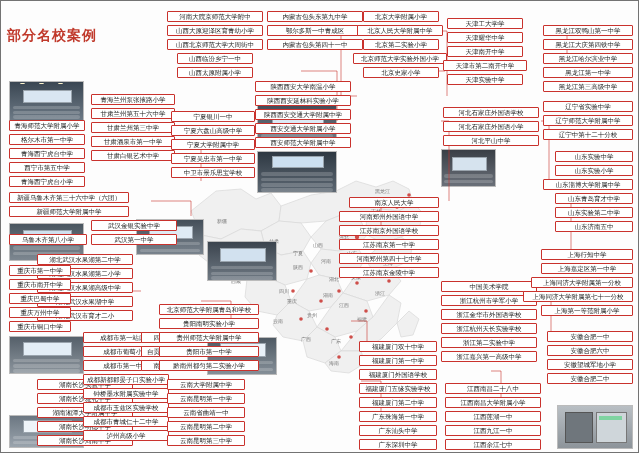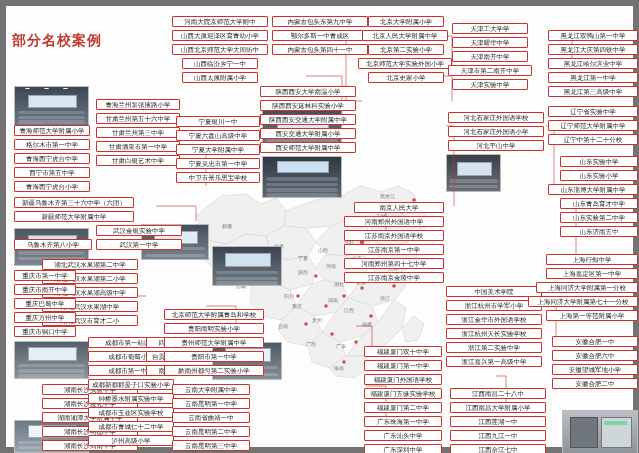--- a/index.html
+++ b/index.html
@@ -5,21 +5,21 @@
   html,body{margin:0;padding:0;}
   body{
     width:639px;height:453px;
     background:#ffffff;
     font-family:"Liberation Sans","DejaVu Sans",sans-serif;
     overflow:hidden;
     position:relative;
   }
   #root{position:absolute;left:0;top:0;width:639px;height:453px;
     background:#fdfdfd;
-    border:6px solid #737373;
+    border:1px solid #737373;
     box-sizing:border-box;}
   .title{
     position:absolute;left:6px;top:26px;
     font-size:14px;font-weight:bold;color:#c0392b;
     letter-spacing:1px;
     white-space:nowrap;
   }
   .map{
     position:absolute;left:160px;top:150px;width:300px;height:240px;
   }

